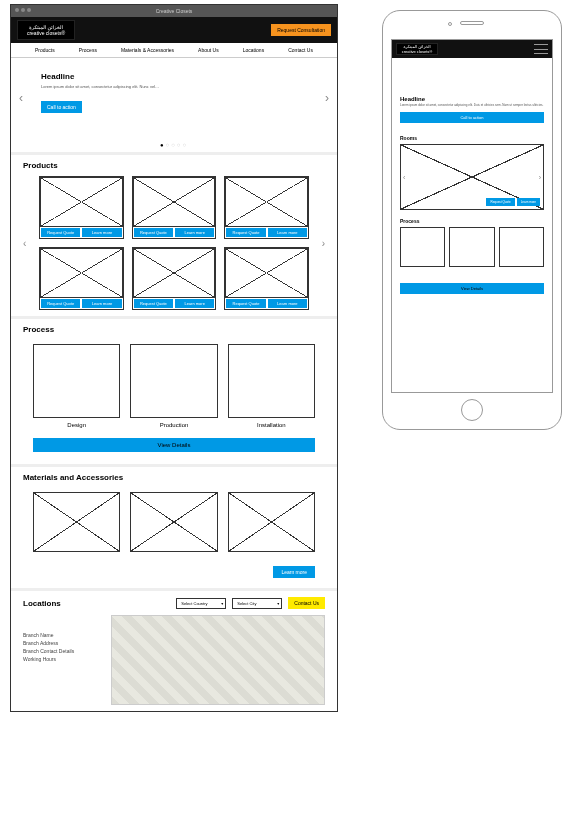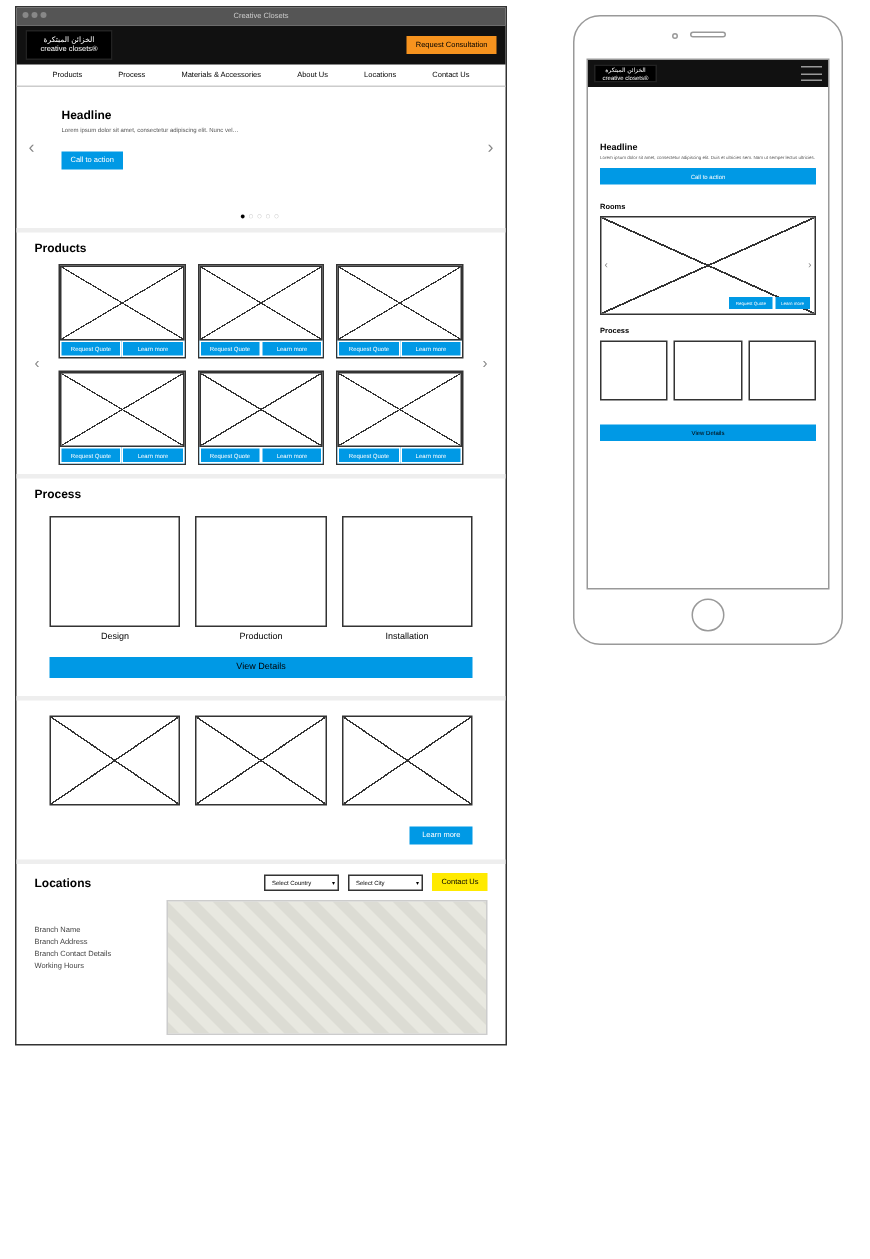--- a/index.html
+++ b/index.html
@@ -190,20 +190,21 @@
         </div>
       <div class="process-card">
           <div class="pbox"></div>
           <div class="plabel">Installation</div>
         </div>
     </div>
     <div class="wide-btn">View Details</div>
   </div>
 
   <div class="section">
+    <h3>Materials and Accessories</h3>
     <div class="mat-grid">
       <div class="xbox"></div>
       <div class="xbox"></div>
       <div class="xbox"></div>
     </div>
     <div class="learn-wrap"><div class="learn-btn">Learn more</div></div>
   </div>
 
   <div class="section">
     <div class="loc-header">

